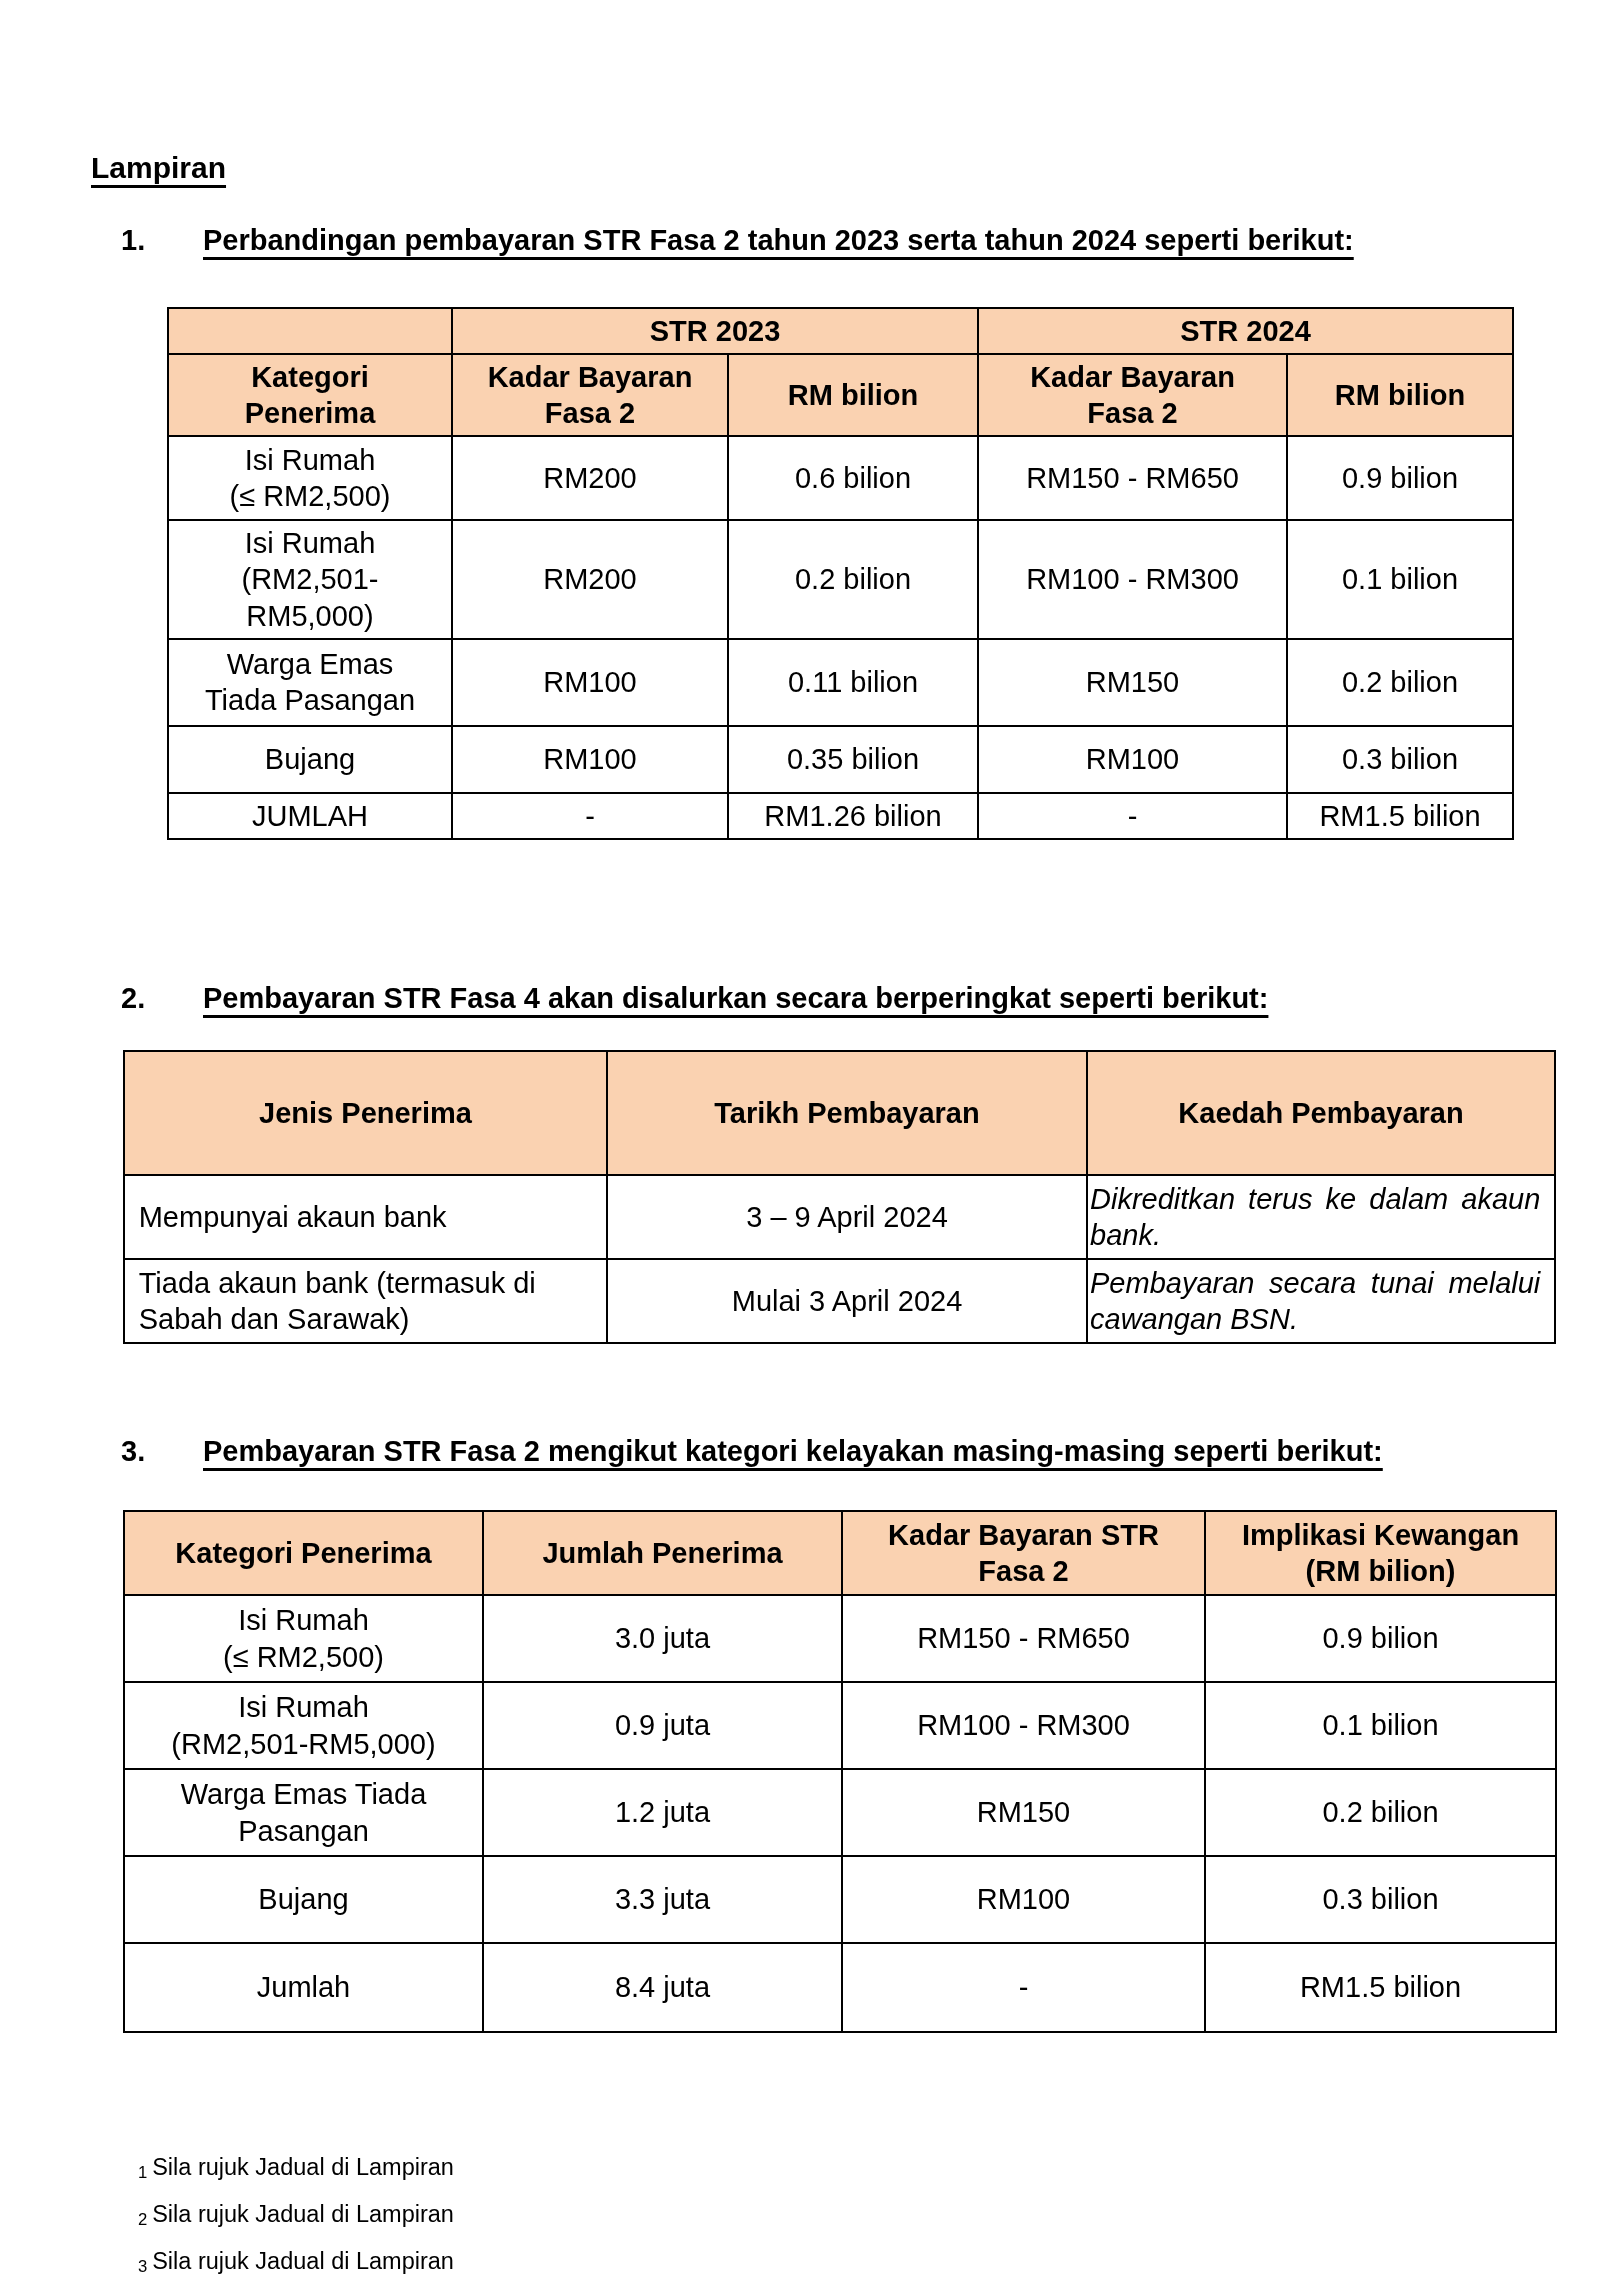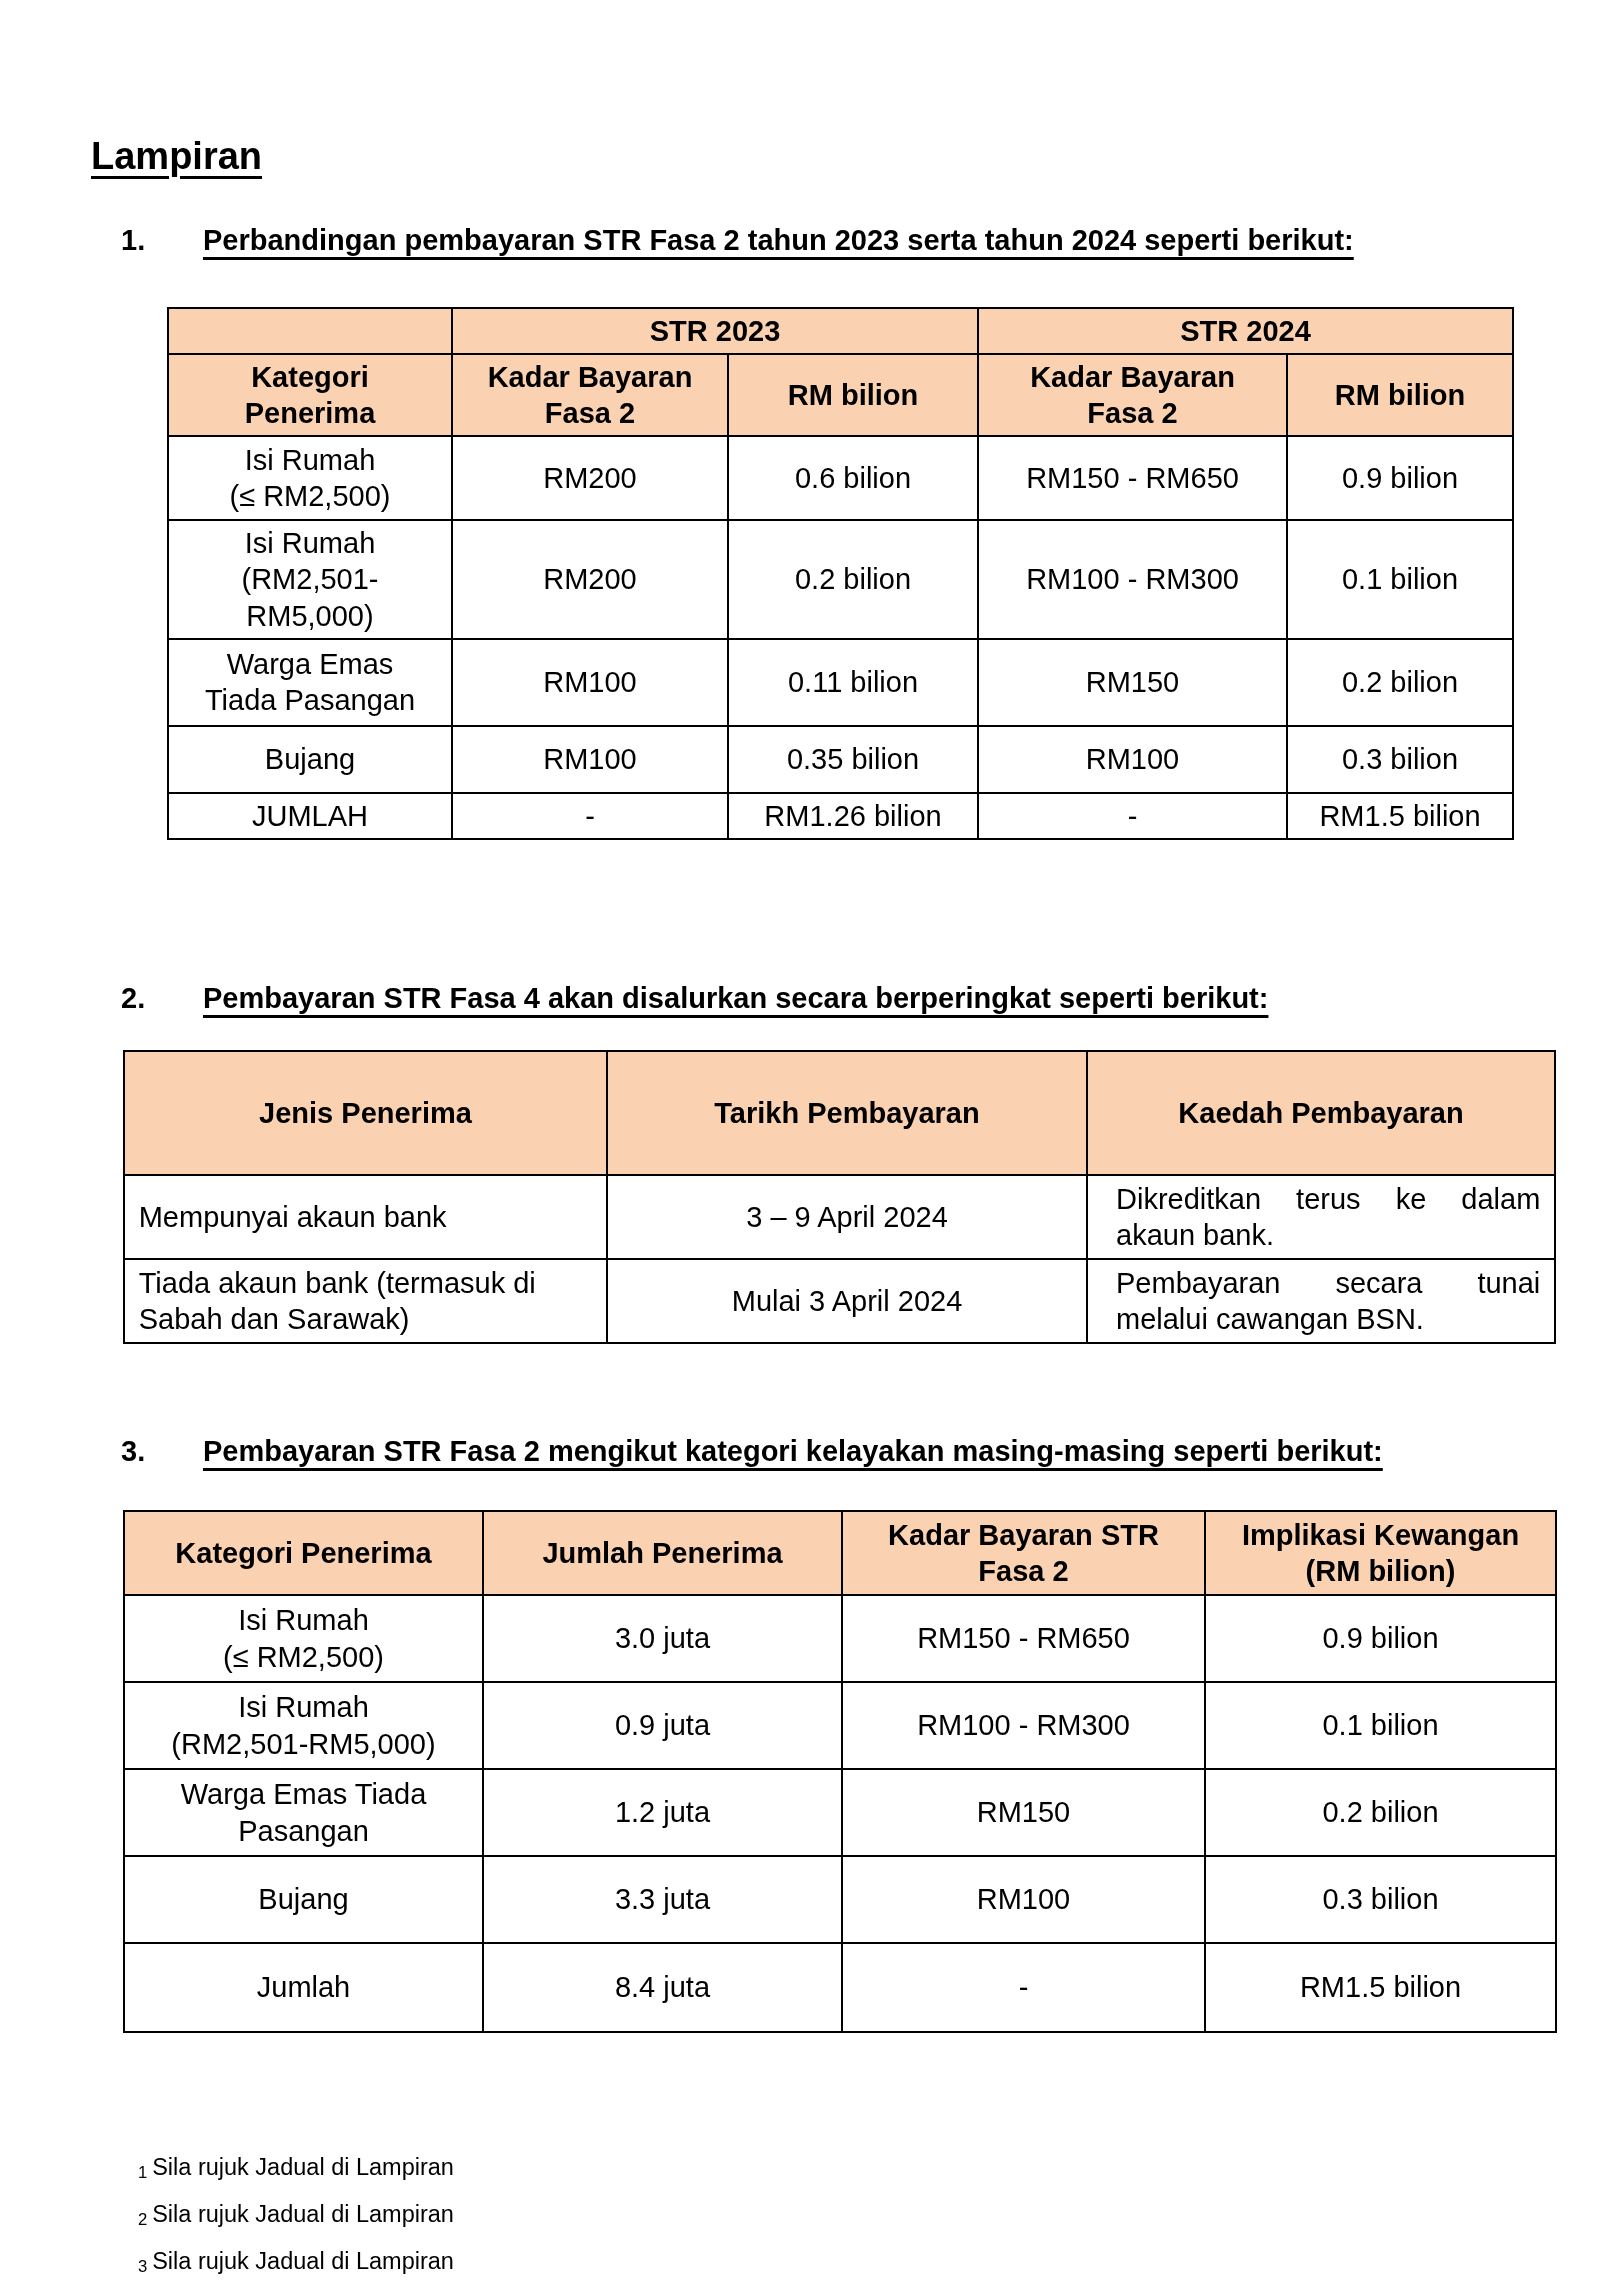--- a/index.html
+++ b/index.html
@@ -7,22 +7,22 @@
   body {
     width: 1622px; height: 2293px;
     background: #ffffff;
     color: #000;
     font-family: "Liberation Sans", sans-serif;
     position: relative;
   }
   .page { position: absolute; inset: 0; }
 
   .lampiran {
-    position: absolute; top: 135px; left: 91px;
-    font-size: 38px; font-weight: bold;
+    position: absolute; top: 151px; left: 91px;
+    font-size: 30px; font-weight: bold;
     text-decoration: underline;
     text-decoration-thickness: 2.9px;
     text-underline-offset: 6.9px;
   }
 
   .section-heading {
     position: absolute; left: 121px;
     font-size: 29px; font-weight: bold;
     white-space: nowrap;
   }
@@ -54,21 +54,21 @@
   table { border: 2.9px solid #000; }
   .hdr { background: var(--hdr-bg, #FAD2B1); font-weight: bold; }
   .bold-row td { font-weight: normal; }
   .thick-top td { border-top-width: 2.9px; }
 
   .t1 { top: 307px; left: 167px; width: 1346px; }
   .t2 { top: 1050px; left: 123px; width: 1431px; }
   .t3 { top: 1510px; left: 123px; width: 1431px; }
 
   .t2 td.cell-left  { text-align: left;  padding-left: 13.7px; padding-right: 21px; }
-  .t2 td.cell-just  { text-align: justify; padding-left: 28px; padding-right: 13.7px; white-space: normal; }
+  .t2 td.cell-just  { text-align: justify; padding-left: 2px; padding-right: 13.7px; white-space: normal; font-style: italic; }
 
   .footnotes {
     position: absolute; top: 2145px; left: 138px;
     font-size: 23.5px; line-height: 44px;
   }
   .footnote .fn-marker {
     font-size: 16.7px;
     position: relative; top: 2.9px;
     padding-right: 4.9px;
   }

